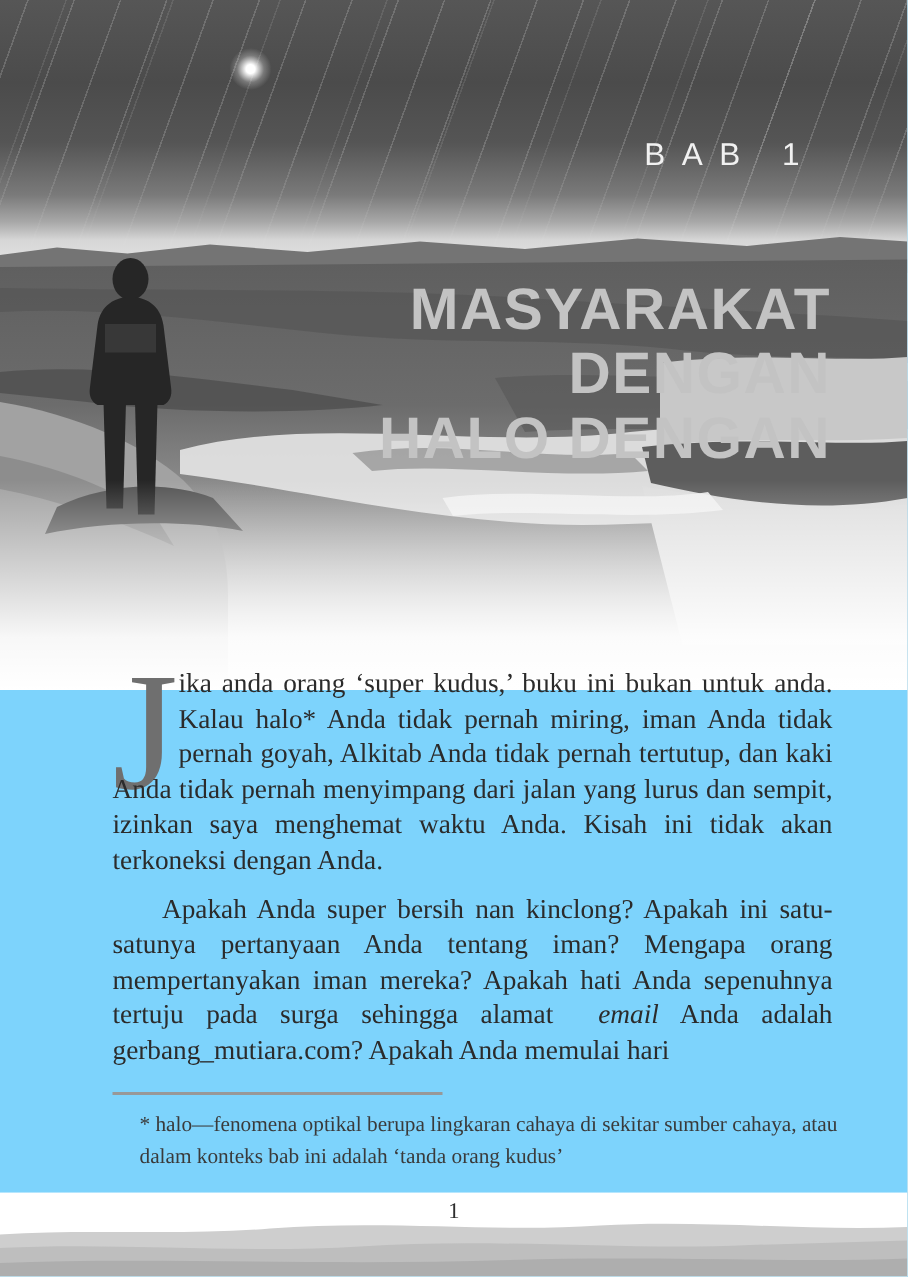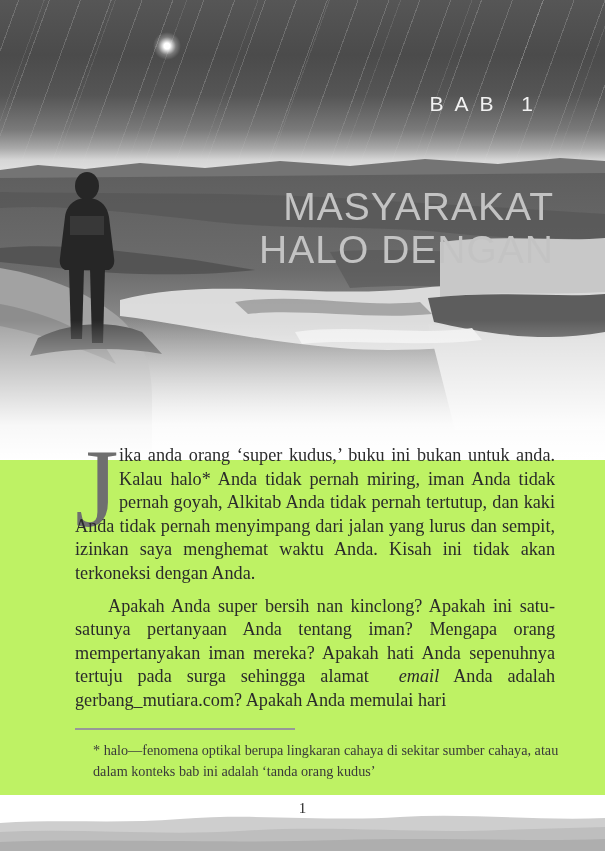--- a/index.html
+++ b/index.html
@@ -1,20 +1,20 @@
 <!DOCTYPE html>
 <html><head>
 <meta charset="utf-8">
 <style>
   html,body{margin:0;padding:0;background:#e9e9e9;}
   .page{
     position:relative;
     width:605px;height:851px;
     margin:0 auto;
-    background:#bef264;
+    background:#7dd3fc;
     overflow:hidden;
     font-family:"Liberation Serif", serif;
   }
 
   
   .hero{
     position:absolute;top:0;left:0;width:605px;height:460px;
     background:linear-gradient(180deg,
       #565656 0px,#4b4b4b 55px,#555555 95px,
       #7a7a7a 130px,#a8a8a8 148px,#d6d6d6 160px,#dedede 170px);
@@ -48,21 +48,21 @@
 
   .chapter-label{
     position:absolute;top:92px;right:50px;
     font-family:"Liberation Sans", sans-serif;
     font-size:21px;font-weight:400;letter-spacing:11px;
     color:#f1f1f1;text-indent:11px;direction:rtl;
   }
   .chapter-title{
     position:absolute;top:185px;right:51px;
     font-family:"Liberation Sans", sans-serif;
-    font-size:39px;font-weight:400;letter-spacing:1px;
+    font-size:39px;font-weight:700;letter-spacing:1px;
     line-height:43px;color:#c3c3c3;text-align:right;
   }
 
   
   .body-text{
     position:absolute;top:444px;left:75px;width:480px;
     font-size:18.2px;line-height:23.6px;color:#2b2b2b;
     text-align:justify;
   }
   .body-text p{margin:0;}
@@ -143,20 +143,21 @@
         <path d="M90,268 L105,268 103,343 92,343 Z"></path>
       </g>
     </svg>
 
     <div class="hero-fade"></div>
 
     <div class="chapter-label">BAB 1</div>
 
     <div class="chapter-title">
       <div>MASYARAKAT</div>
+      <div>DENGAN</div>
       <div>HALO DENGAN</div>
     </div>
   </div>
 
   <main class="body-text">
     <p class="para-1">
       <span class="dropcap">J</span>
       <span>ika anda orang ‘super kudus,’ buku ini bukan untuk anda. Kalau halo* Anda tidak pernah miring, iman Anda tidak pernah goyah, Alkitab Anda tidak pernah tertutup, dan kaki Anda tidak pernah menyimpang dari jalan yang lurus dan sempit, izinkan saya menghemat waktu Anda. Kisah ini tidak akan terkoneksi dengan Anda.</span>
     </p>
     <p class="para-2">

